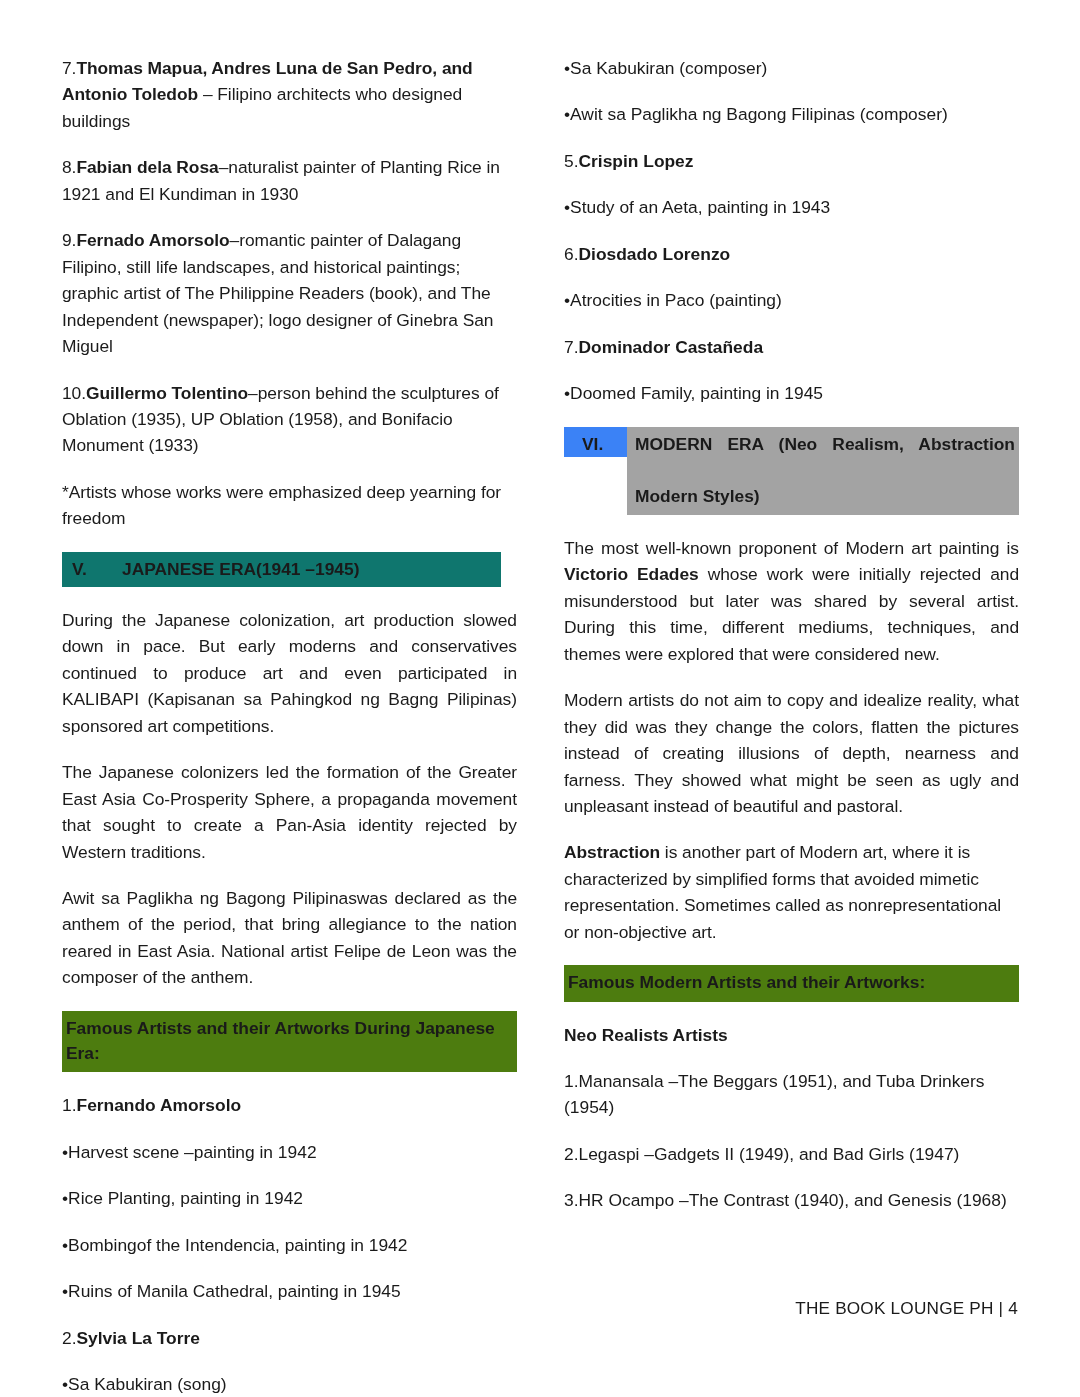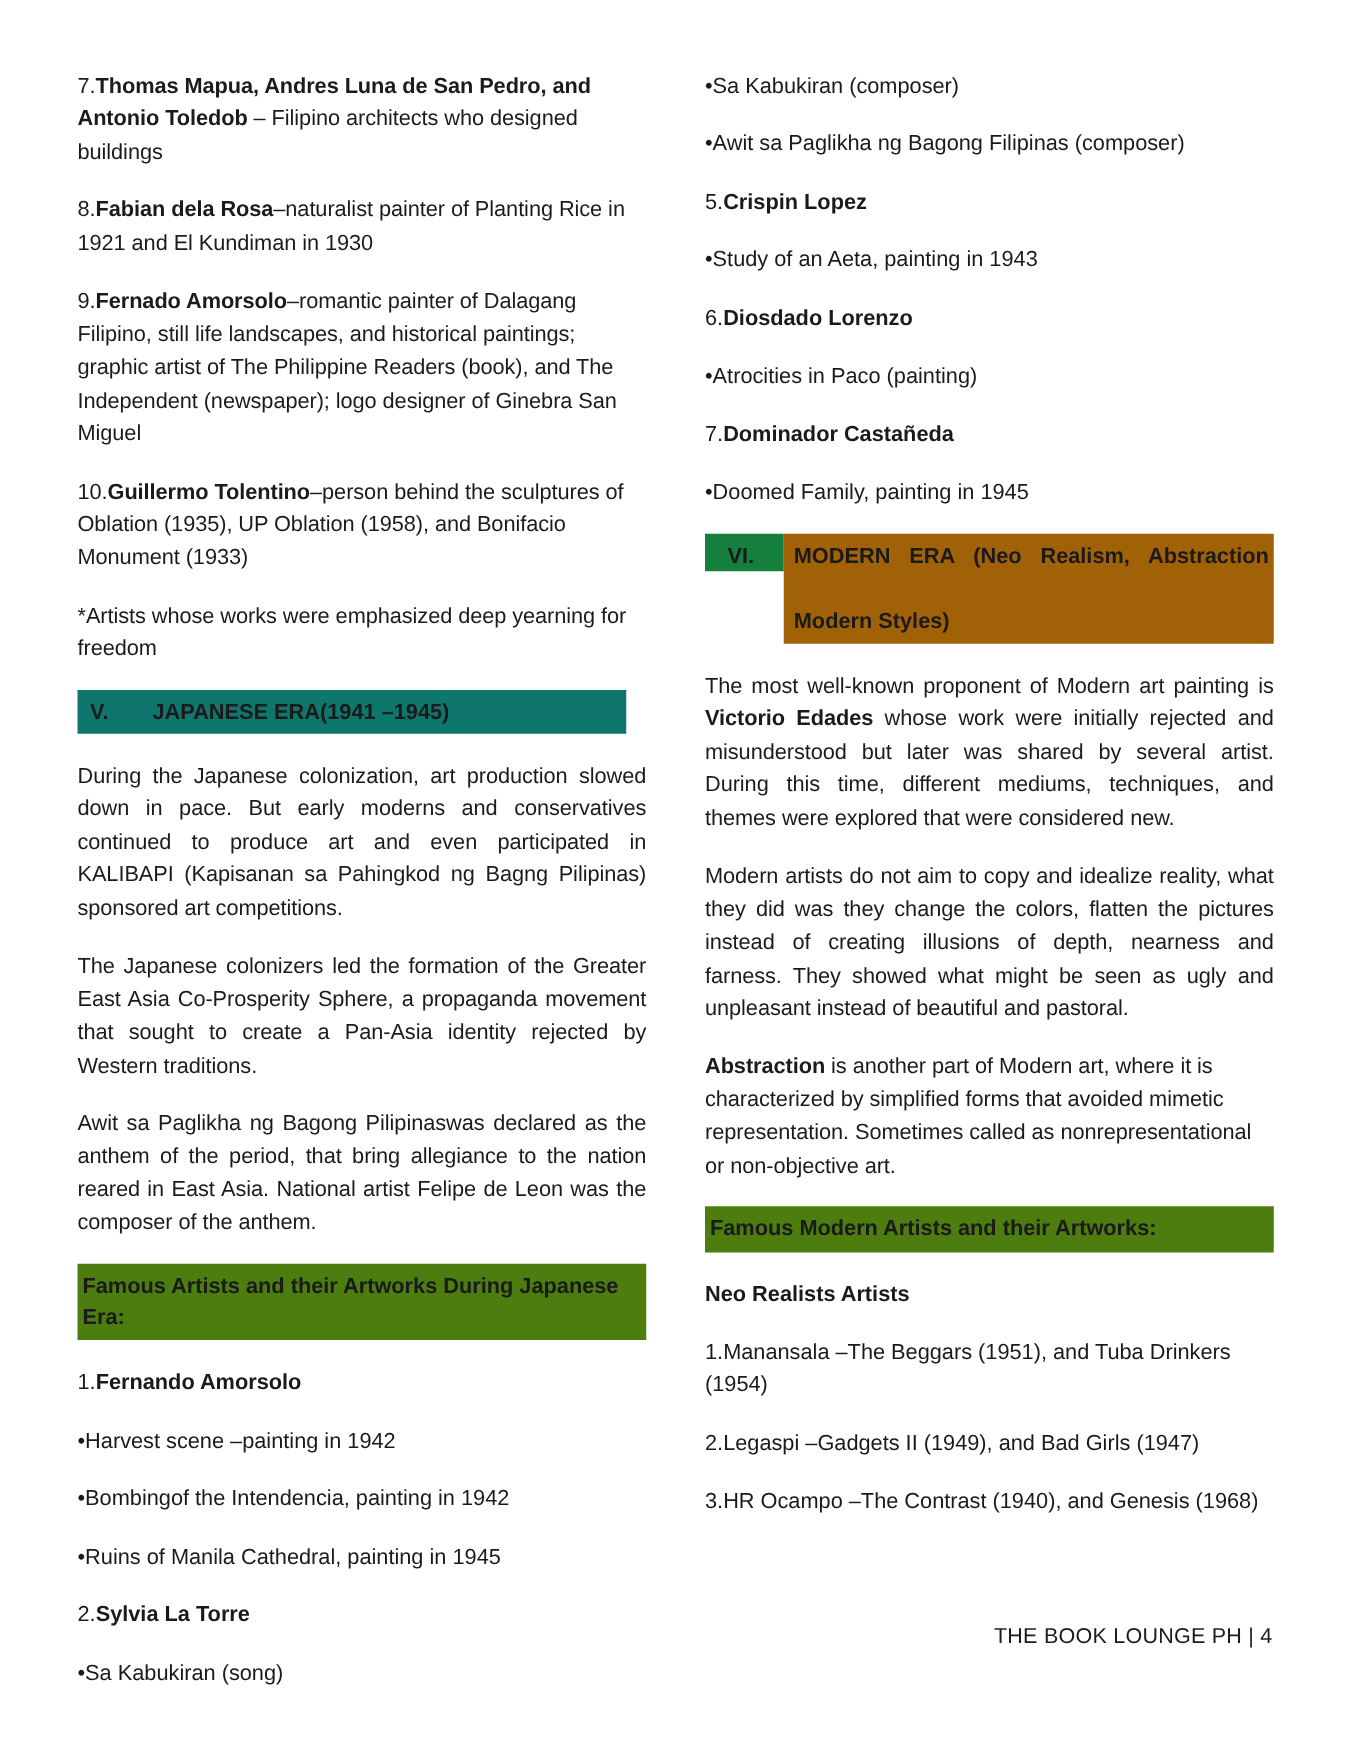--- a/index.html
+++ b/index.html
@@ -80,25 +80,25 @@
     font-weight: bold;
     line-height: 1.5;
     display: flex;
     align-items: flex-start;
   }
   .hl-head-out .rn-out {
     width: 63px;
     flex: 0 0 63px;
     padding: 4px 0 0 18px;
     box-sizing: border-box;
-    background: #15803d;
+    background: #3b82f6;
   }
   .hl-head-out .hl-body {
     flex: 1 1 auto;
-    background: #a16207;
+    background: #a3a3a3;
     padding: 4px 4px 6px 8px;
     text-align: justify;
     text-justify: inter-word;
   }
   .hl-head-out .hl-body .ln {
     display: block;
   }
   .hl-head-out .hl-body .ln.j {
     text-align: justify;
   }
@@ -147,20 +147,21 @@
       <div class="hl-head"><span class="rn">V.</span><span>JAPANESE ERA(1941 –1945)</span></div>
 
       <p class="body just">During the Japanese colonization, art production slowed down in pace. But early moderns and conservatives continued to produce art and even participated in KALIBAPI (Kapisanan sa Pahingkod ng Bagng Pilipinas) sponsored art competitions.</p>
       <p class="body just">The Japanese colonizers led the formation of the Greater East Asia Co-Prosperity Sphere, a propaganda movement that sought to create a Pan-Asia identity rejected by Western traditions.</p>
       <p class="body just">Awit sa Paglikha ng Bagong Pilipinaswas declared as the anthem of the period, that bring allegiance to the nation reared in East Asia. National artist Felipe de Leon was the composer of the anthem.</p>
 
       <div class="hl-bar">Famous Artists and their Artworks During Japanese Era:</div>
 
       <p class="listitem"><span>1.</span><span class="b">Fernando Amorsolo</span></p>
       <p class="bullet-line">•Harvest scene –painting in 1942</p>
+      <p class="bullet-line">•Rice Planting, painting in 1942</p>
       <p class="bullet-line">•Bombingof the Intendencia, painting in 1942</p>
       <p class="bullet-line">•Ruins of Manila Cathedral, painting in 1945</p>
       <p class="listitem"><span>2.</span><span class="b">Sylvia La Torre</span></p>
       <p class="bullet-line">•Sa Kabukiran (song)</p>
 
     </div>
 
     <div class="col">
 
       <p class="bullet-line">•Sa Kabukiran (composer)</p>

